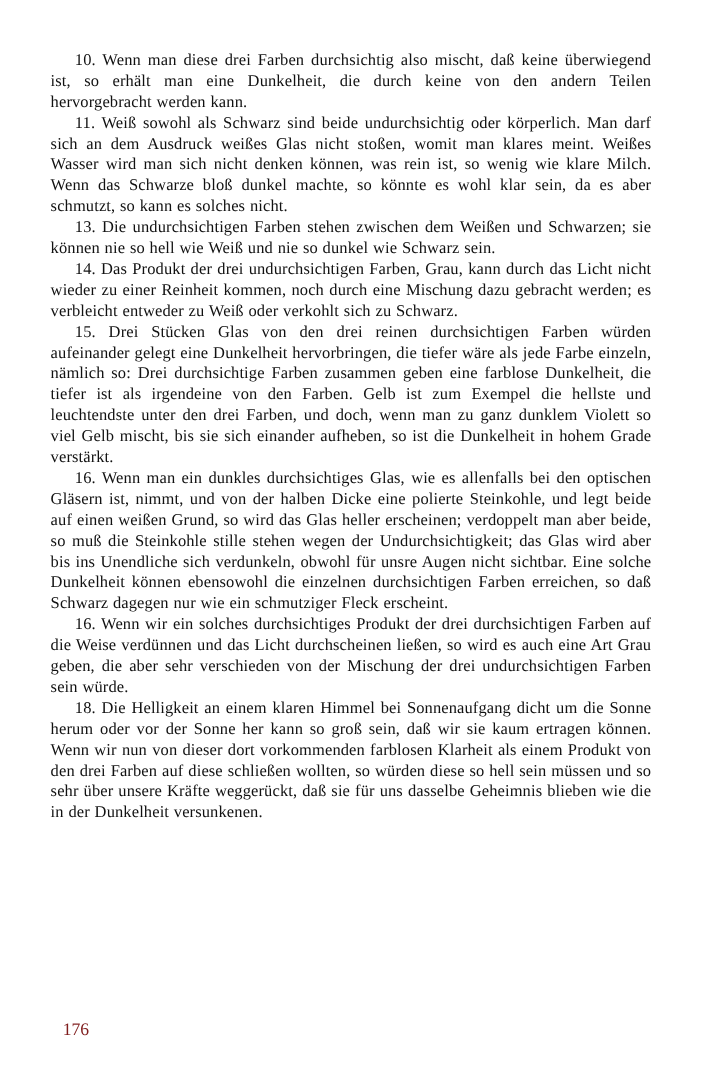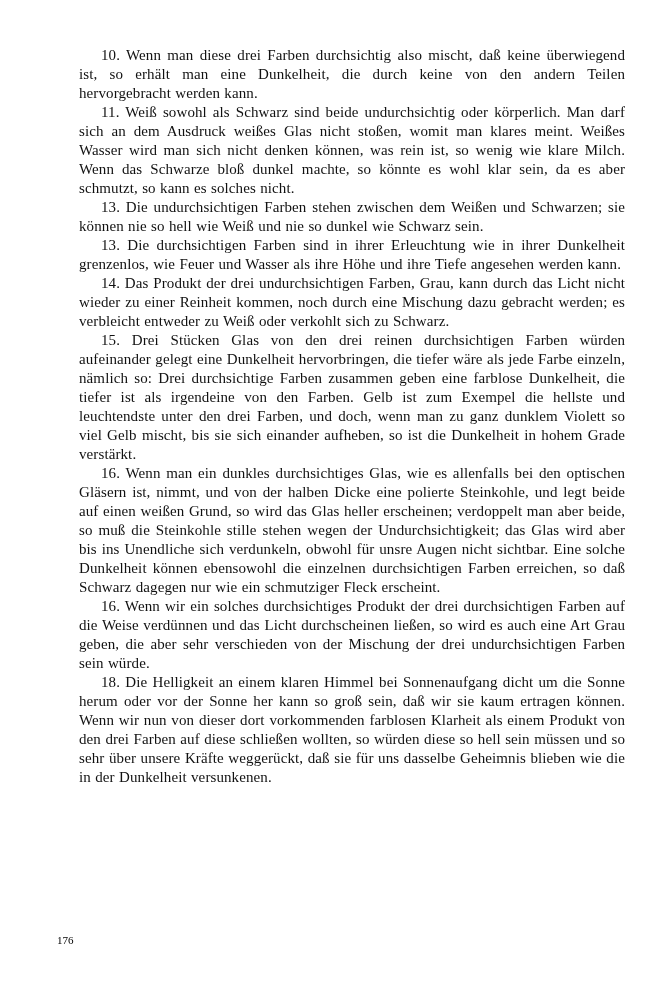--- a/index.html
+++ b/index.html
@@ -6,21 +6,21 @@
       margin: 0;
       padding: 0;
       background: #ffffff;
     }
     .page {
       position: relative;
       width: 660px;
       height: 990px;
       background: #ffffff;
       box-sizing: border-box;
-      padding: 46px 57px 30px 79px;
+      padding: 46px 57px 30px 46px;
       font-family: "Liberation Serif", "DejaVu Serif", serif;
       color: #111111;
       overflow: hidden;
     }
     .text-block {
       width: 546px;
     }
     .text-block p {
       margin: 0;
       font-size: 15px;
@@ -29,33 +29,32 @@
       text-indent: 22px;
       letter-spacing: 0.1px;
       word-spacing: 0.5px;
       hyphens: auto;
       -webkit-hyphens: auto;
     }
     .page-number {
       position: absolute;
       left: 57px;
       bottom: 44px;
-      font-size: 11px;
-      color: #000000;
+      font-size: 16px;
+      color: #7f1d1d;
     }
   </style>
 </head>
 <body>
 
 <div class="page">
   <main class="text-block">
     <p>10. Wenn man diese drei Farben durchsichtig also mischt, daß keine überwiegend ist, so erhält man eine Dunkelheit, die durch keine von den andern Teilen hervorgebracht werden kann.</p>
     <p>11. Weiß sowohl als Schwarz sind beide undurchsichtig oder körperlich. Man darf sich an dem Ausdruck weißes Glas nicht stoßen, womit man klares meint. Weißes Wasser wird man sich nicht denken können, was rein ist, so wenig wie klare Milch. Wenn das Schwarze bloß dunkel machte, so könnte es wohl klar sein, da es aber schmutzt, so kann es solches nicht.</p>
     <p>13. Die undurchsichtigen Farben stehen zwischen dem Weißen und Schwarzen; sie können nie so hell wie Weiß und nie so dunkel wie Schwarz sein.</p>
-    <p>13. Die durchsichtigen Farben sind in ihrer Erleuchtung wie in ihrer Dunkelheit grenzenlos, wie Feuer und Wasser als ihre Höhe und ihre Tiefe angesehen werden kann.</p>
     <p>14. Das Produkt der drei undurchsichtigen Farben, Grau, kann durch das Licht nicht wieder zu einer Reinheit kommen, noch durch eine Mischung dazu gebracht werden; es verbleicht entweder zu Weiß oder verkohlt sich zu Schwarz.</p>
     <p>15. Drei Stücken Glas von den drei reinen durchsichtigen Farben würden aufeinander gelegt eine Dunkelheit hervorbringen, die tiefer wäre als jede Farbe einzeln, nämlich so: Drei durchsichtige Farben zusammen geben eine farblose Dunkelheit, die tiefer ist als irgendeine von den Farben. Gelb ist zum Exempel die hellste und leuchtendste unter den drei Farben, und doch, wenn man zu ganz dunklem Violett so viel Gelb mischt, bis sie sich einander aufheben, so ist die Dunkelheit in hohem Grade verstärkt.</p>
     <p>16. Wenn man ein dunkles durchsichtiges Glas, wie es allenfalls bei den optischen Gläsern ist, nimmt, und von der halben Dicke eine polierte Steinkohle, und legt beide auf einen weißen Grund, so wird das Glas heller erscheinen; verdoppelt man aber beide, so muß die Steinkohle stille stehen wegen der Undurchsichtigkeit; das Glas wird aber bis ins Unendliche sich verdunkeln, obwohl für unsre Augen nicht sichtbar. Eine solche Dunkelheit können ebensowohl die einzelnen durchsichtigen Farben erreichen, so daß Schwarz dagegen nur wie ein schmutziger Fleck erscheint.</p>
     <p>16. Wenn wir ein solches durchsichtiges Produkt der drei durchsichtigen Farben auf die Weise verdünnen und das Licht durchscheinen ließen, so wird es auch eine Art Grau geben, die aber sehr verschieden von der Mischung der drei undurchsichtigen Farben sein würde.</p>
     <p>18. Die Helligkeit an einem klaren Himmel bei Sonnenaufgang dicht um die Sonne herum oder vor der Sonne her kann so groß sein, daß wir sie kaum ertragen können. Wenn wir nun von dieser dort vorkommenden farblosen Klarheit als einem Produkt von den drei Farben auf diese schließen wollten, so würden diese so hell sein müssen und so sehr über unsere Kräfte weggerückt, daß sie für uns dasselbe Geheimnis blieben wie die in der Dunkelheit versunkenen.</p>
   </main>
   <div class="page-number">176</div>
 </div>
 
 </body></html>

